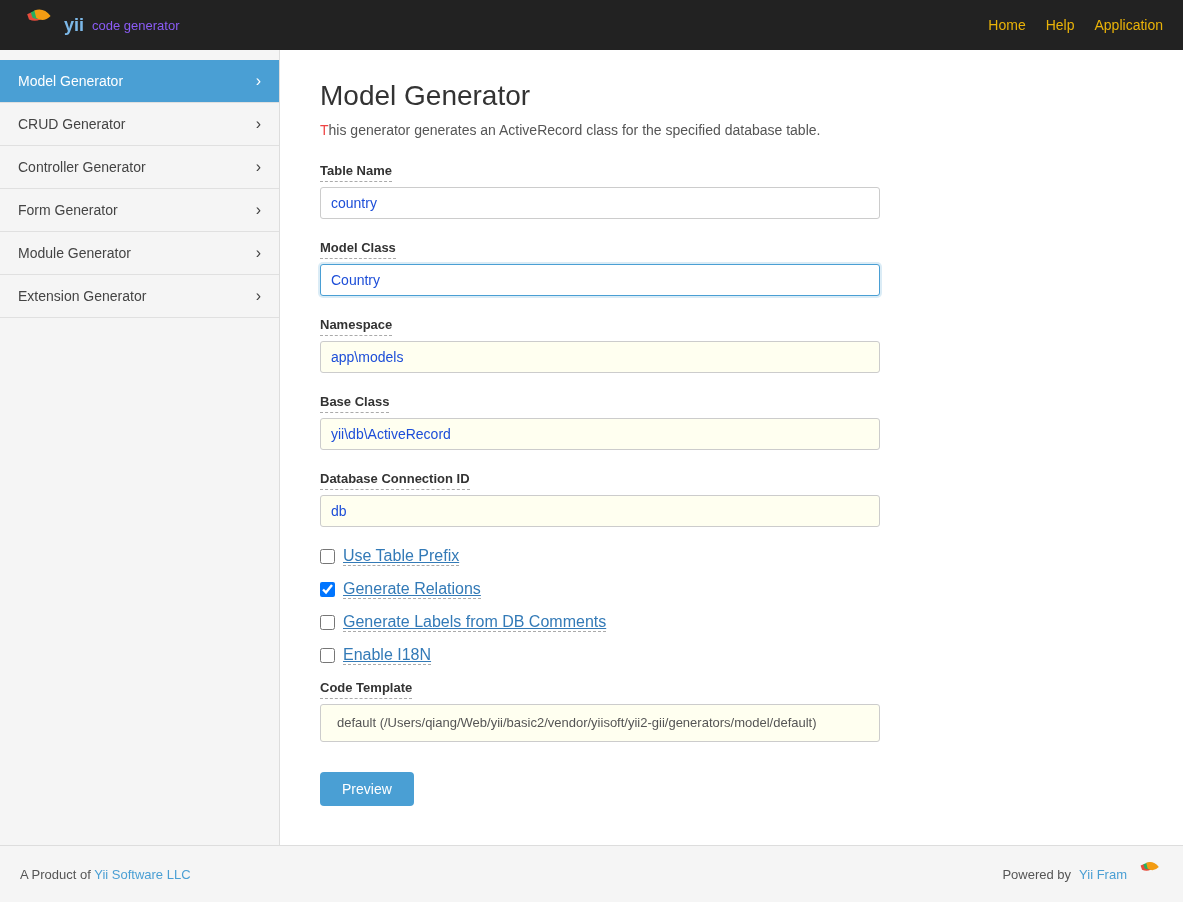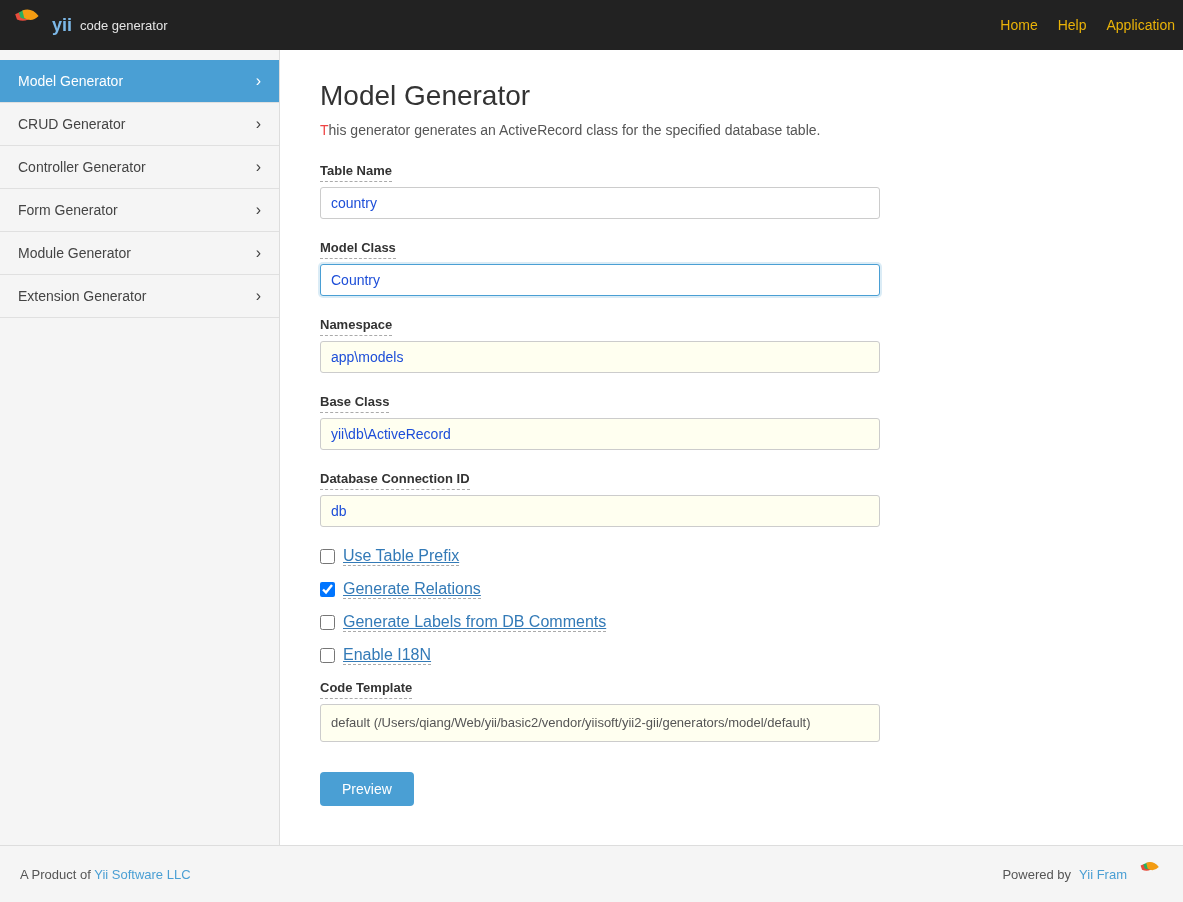--- a/index.html
+++ b/index.html
@@ -4,35 +4,35 @@
   <style>
     * { box-sizing: border-box; margin: 0; padding: 0; }
     body { font-family: Arial, Helvetica, sans-serif; font-size: 14px; color: #333; background: #fff; display: flex; flex-direction: column; min-height: 902px; }
 
     
     .navbar {
       background: #222;
       height: 50px;
       display: flex;
       align-items: center;
-      padding: 0 8px;
+      padding: 0 20px;
       justify-content: space-between;
     }
     .navbar-brand {
       display: flex;
       align-items: center;
       gap: 8px;
     }
     .navbar-brand .logo-text {
       color: #7cb8e8;
       font-size: 18px;
       font-weight: bold;
     }
     .navbar-brand .logo-sub {
-      color: #e5e5e5;
+      color: #8b5cf6;
       font-size: 13px;
     }
     .navbar-nav {
       display: flex;
       gap: 20px;
     }
     .navbar-nav a {
       color: #eab308;
       text-decoration: none;
       font-size: 14px;
@@ -145,21 +145,21 @@
       text-decoration: underline;
       cursor: pointer;
       border-bottom: 1px dashed #aaa;
     }
 
     
     .code-template-field {
       background: #fffff0;
       border: 1px solid #ccc;
       border-radius: 3px;
-      padding: 8px 10px;
+      padding: 8px 16px;
       max-width: 560px;
       font-size: 13px;
       color: #555;
       line-height: 1.5;
     }
 
     
     .btn-preview {
       background: #4a9fd4;
       color: #fff;

